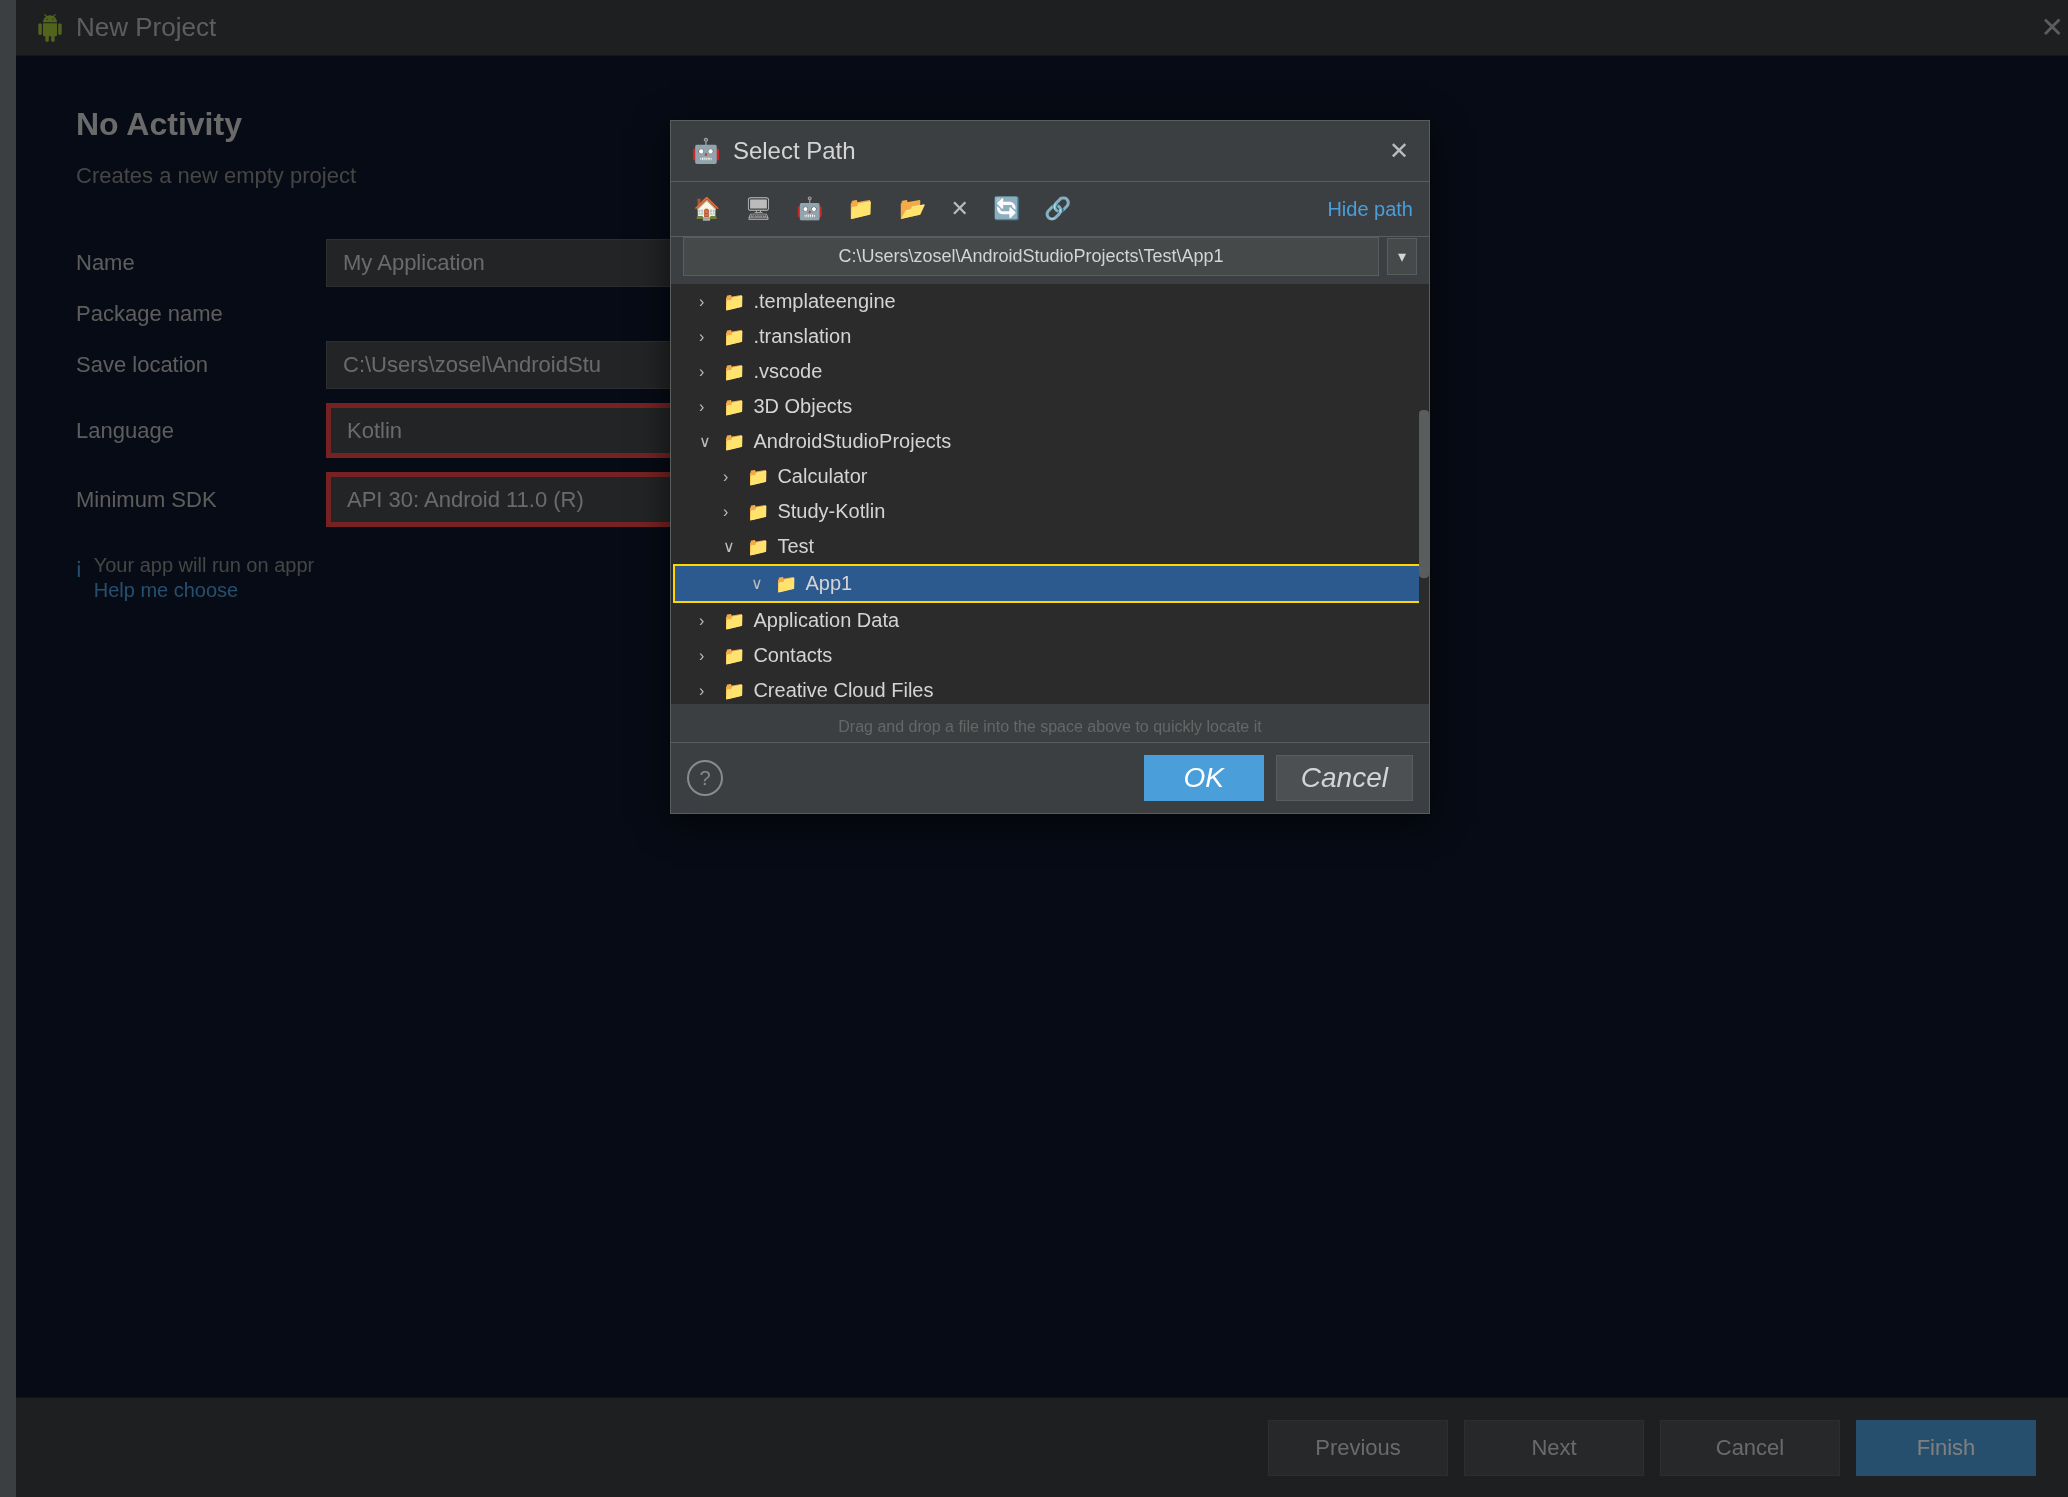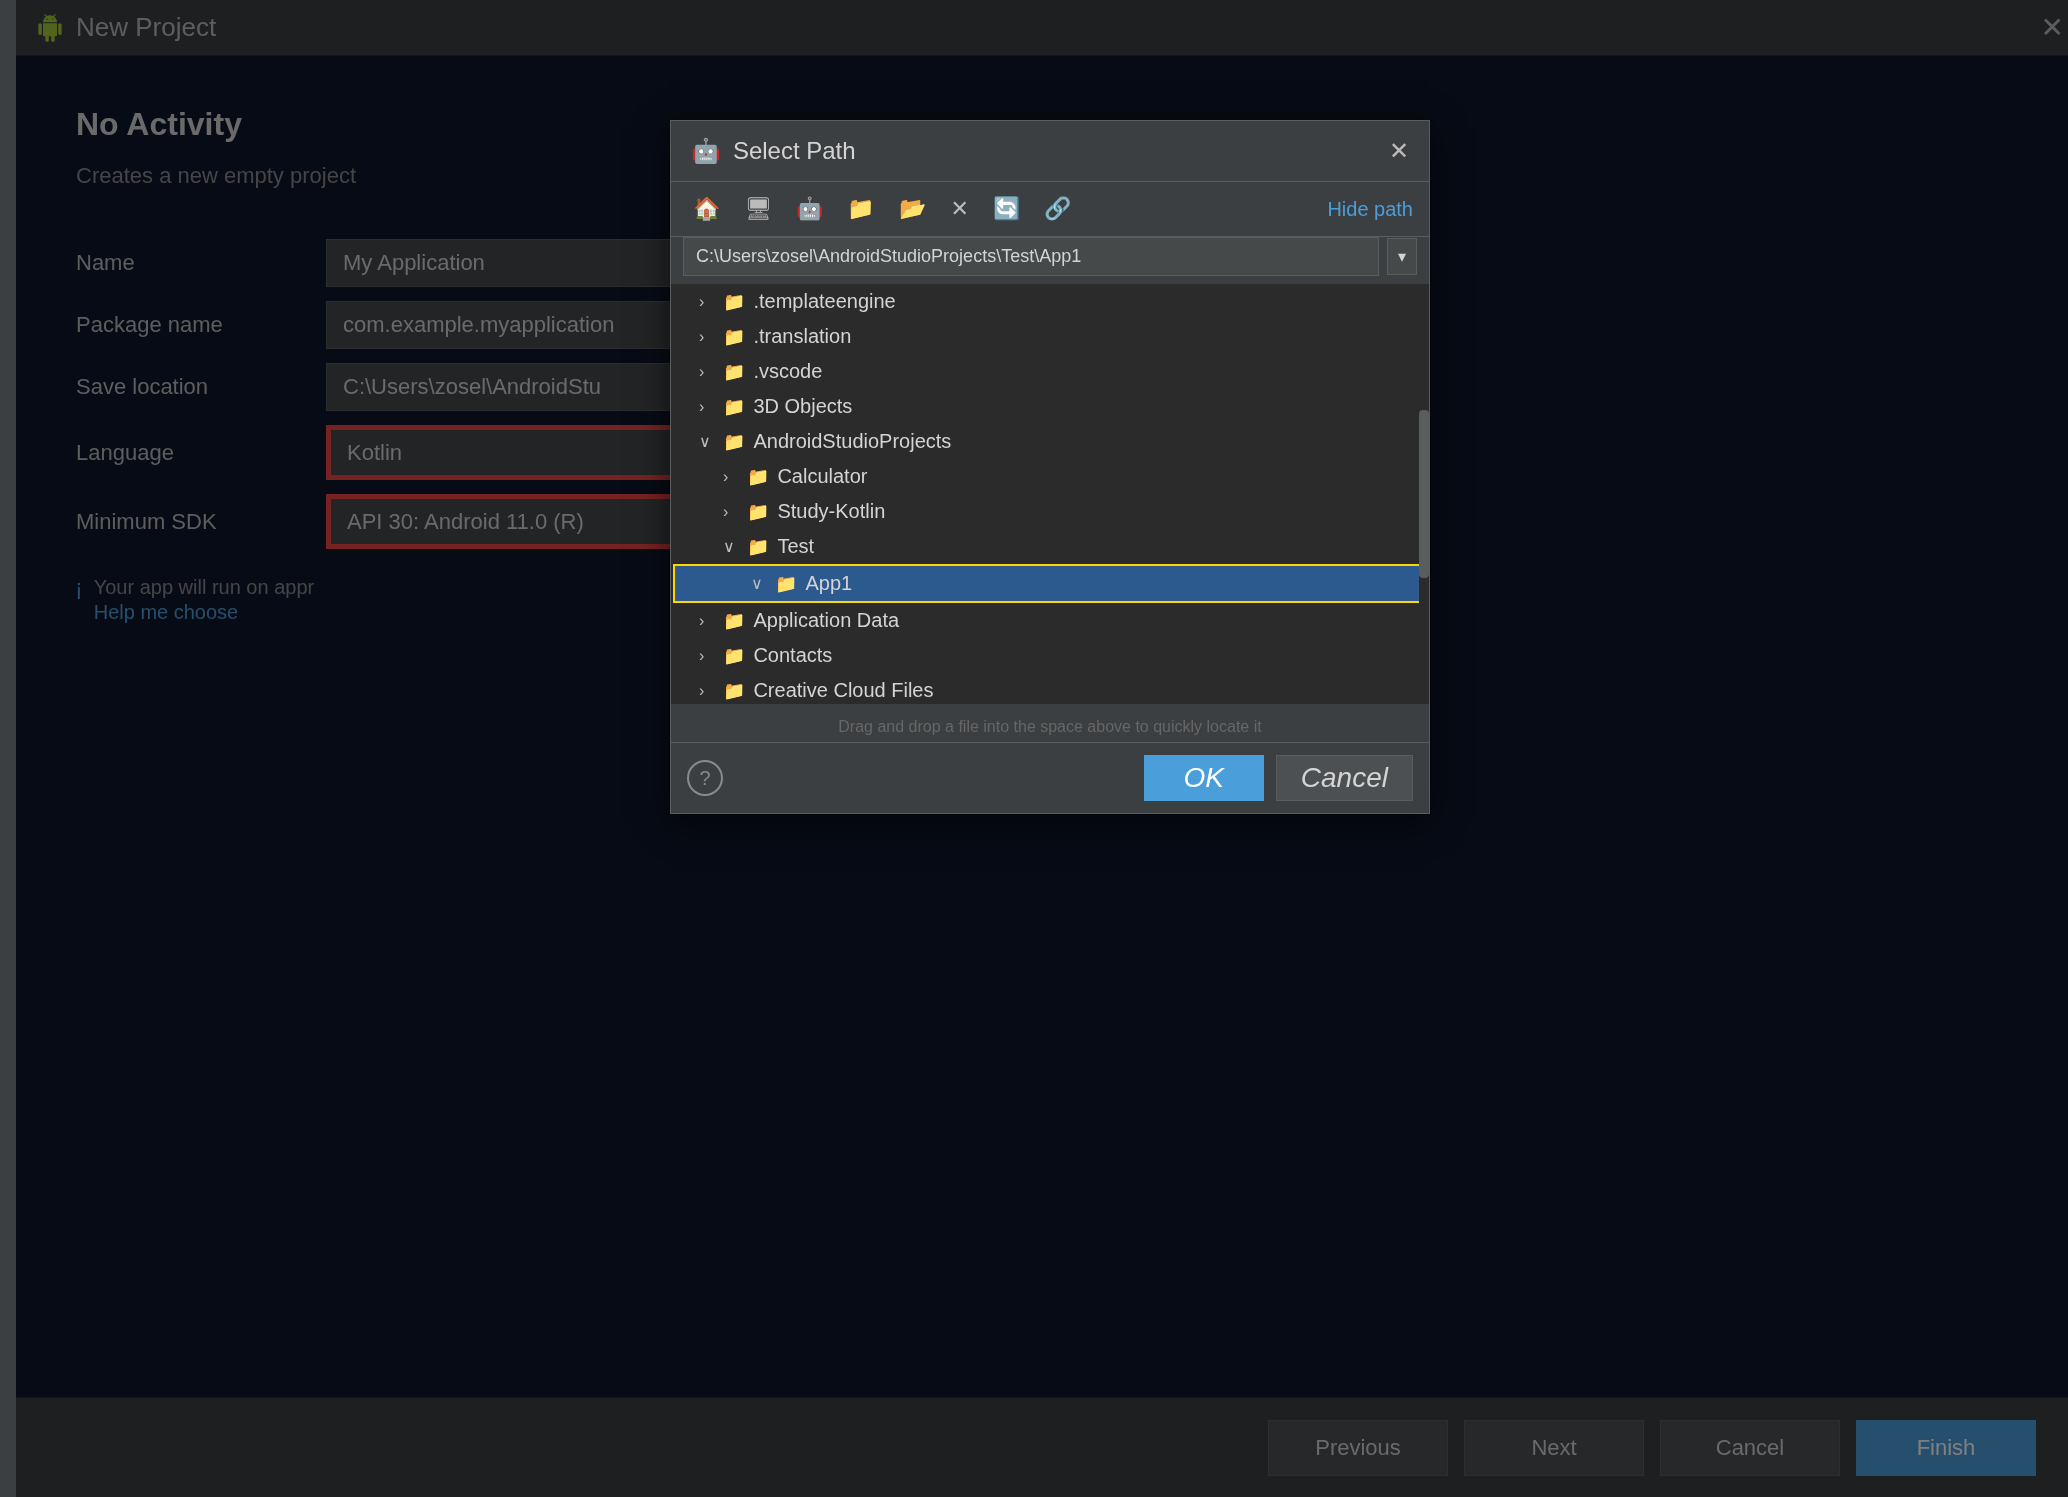--- a/index.html
+++ b/index.html
@@ -283,20 +283,21 @@
     }
 
     .path-input {
       flex: 1;
       background: #45494a;
       border: 1px solid #5a5d5e;
       color: #d4d4d4;
       font-size: 18px;
       padding: 8px 12px;
       outline: none;
+      text-align: center;
     }
 
     .path-dropdown-btn {
       background: #45494a;
       border: 1px solid #5a5d5e;
       color: #d4d4d4;
       padding: 8px 10px;
       cursor: pointer;
       font-size: 16px;
     }
@@ -439,21 +440,20 @@
 
     <div class="form-area">
 
       <div class="form-row">
         <span class="form-label">Name</span>
         <input class="form-input" type="text" value="My Application" style="">
       </div>
 
       <div class="form-row">
         <span class="form-label">Package name</span>
-        <input class="form-input" type="text" value="com.example.myapplication" style="">
       </div>
 
       <div class="form-row">
         <span class="form-label">Save location</span>
         <div class="form-input-with-btn">
           <input class="form-input" type="text" value="C:\Users\zosel\AndroidStu" style="">
           <button class="browse-btn">📁</button>
         </div>
       </div>
 

